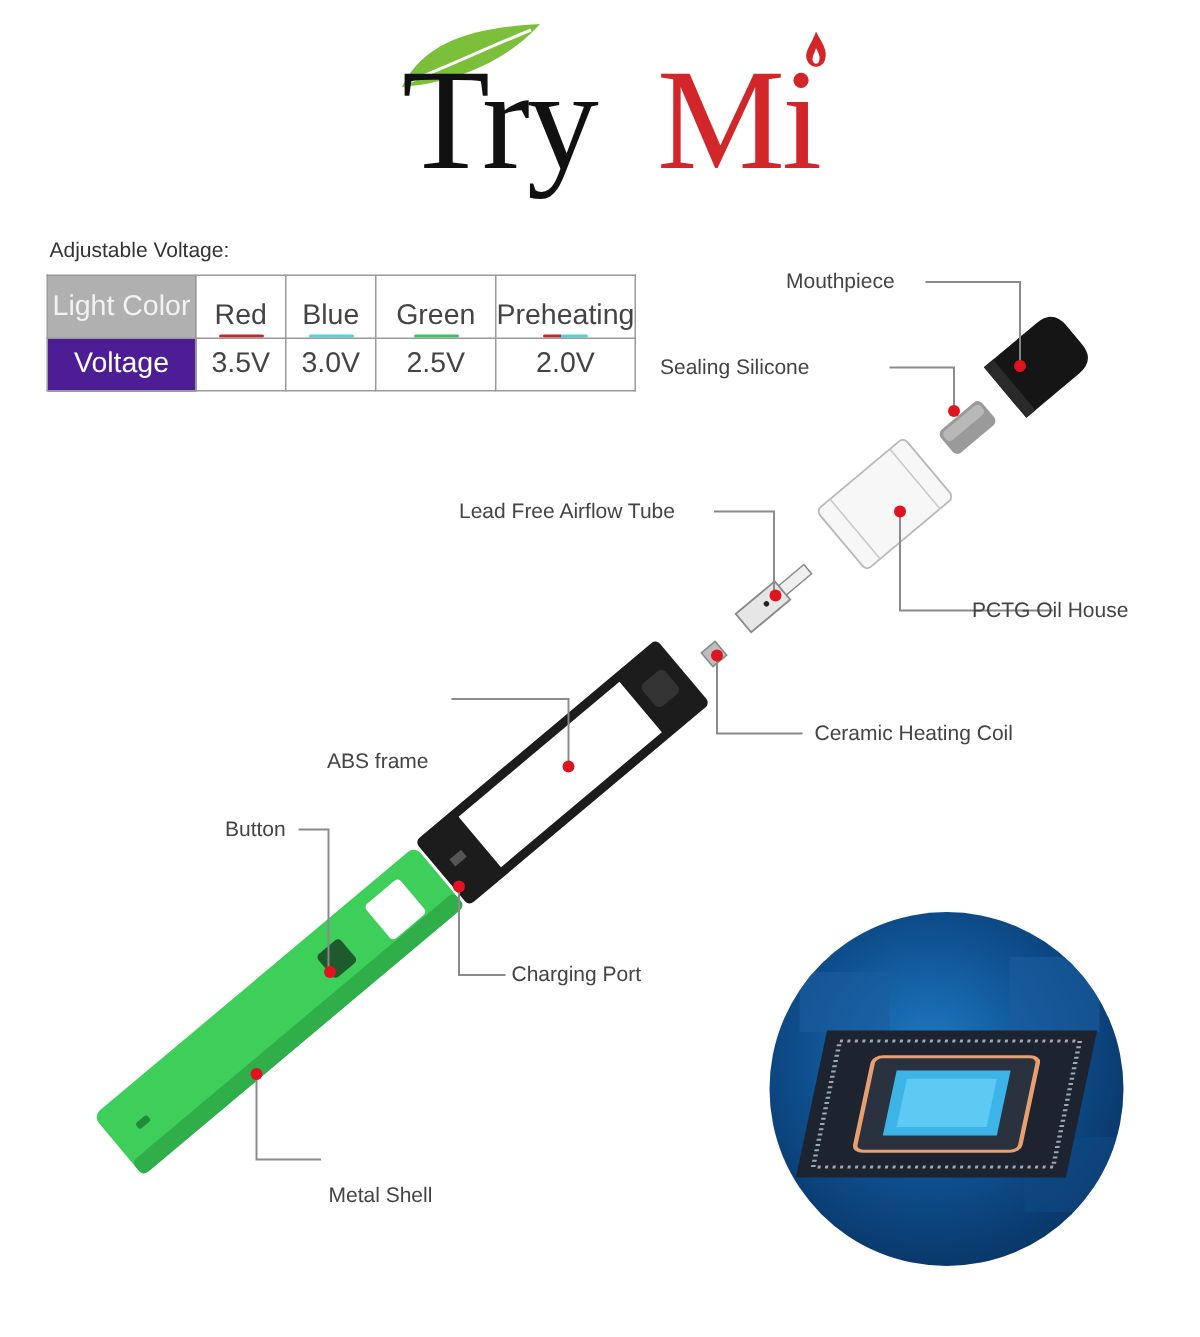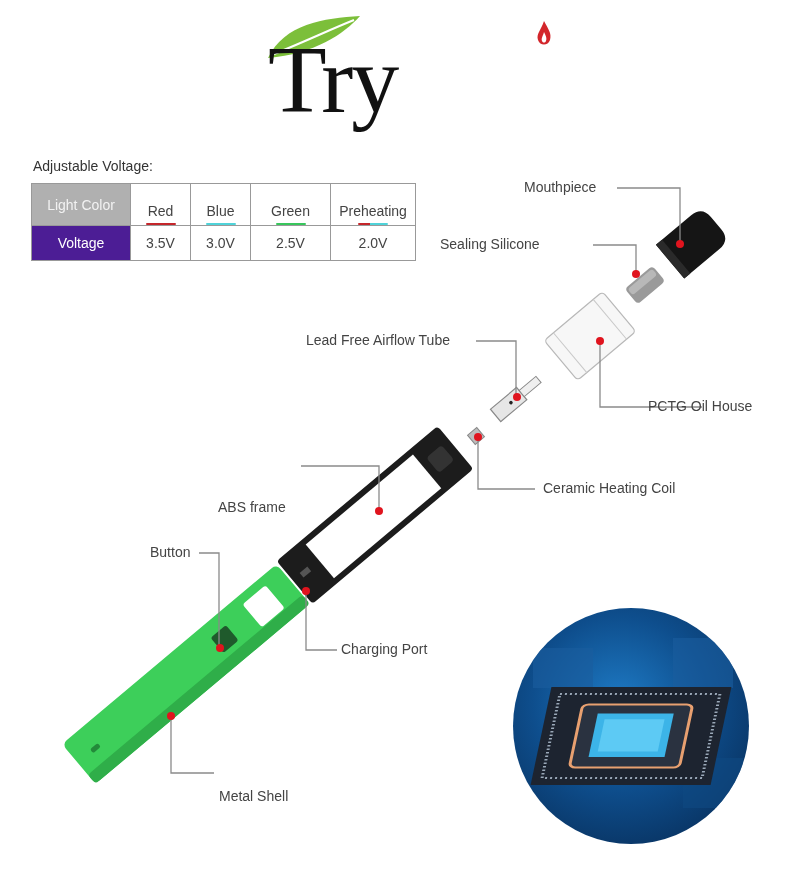--- a/index.html
+++ b/index.html
@@ -6,40 +6,41 @@
   body { width: 800px; height: 891px; position: relative; overflow: hidden;
          font-family: "Liberation Sans", "DejaVu Sans", sans-serif; }
   .logo { position: absolute; left: 250px; top: 14px; width: 320px; height: 120px; }
   .logo-try { position: absolute; left: 18px; top: 18px; font-family: "Liberation Serif", "DejaVu Serif", serif;
               font-size: 96px; color: #111; letter-spacing: -2px; line-height: 1; }
   .logo-mi { position: absolute; left: 188px; top: 18px; font-family: "Liberation Serif", "DejaVu Serif", serif;
              font-size: 96px; color: #d3262b; letter-spacing: -2px; line-height: 1; }
   .leaf { position: absolute; left: 14px; top: 0px; }
   .flame { position: absolute; left: 285px; top: 6px; }
   .vt-title { position: absolute; left: 33px; top: 158px; font-size: 14px; color: #333; }
-  table.vt { position: absolute; left: 31px; top: 183px; border-collapse: collapse; font-size: 14px; }
+  table.vt { position: absolute; left: 31px; top: 183px; border-collapse: collapse; font-size: 19px; }
   table.vt td { border: 1px solid #999; text-align: center; height: 34px; padding: 0; color: #444; }
   table.vt td.hd1 { background: #b0b0b0; color: #f2f2f2; width: 98px; }
   table.vt td.hd2 { background: #4c1d95; color: #ffffff; width: 98px; }
   .colname { display: block; line-height: 18px; margin-top: 18px; }
   .swatch { display: block; height: 2px; width: 30px; margin: 3px auto 0; border-radius: 1px; }
   .lbl { position: absolute; font-size: 14px; color: #444; white-space: nowrap; }
   svg.diagram { position: absolute; left: 0; top: 0; }
   .chip { position: absolute; left: 513px; top: 608px; width: 236px; height: 236px; border-radius: 50%;
           overflow: hidden; background: radial-gradient(circle at 45% 40%, #1e7ac4 0%, #0e4e8d 45%, #06254b 100%); }
 </style>
 </head>
 <body>
 
 <div class="logo">
   <svg class="leaf" width="100" height="50" viewBox="0 0 100 50">
     <path d="M4 44 C 20 10, 60 4, 96 2 C 80 20, 50 40, 4 44 Z" fill="#7cbf3a"></path>
     <path d="M10 40 C 40 28, 65 16, 90 6" stroke="#ffffff" stroke-width="2" fill="none"></path>
   </svg>
   <span class="logo-try">Try</span>
+  <span class="logo-mi">Mi</span>
   <svg class="flame" width="18" height="28" viewBox="0 0 18 28">
     <path d="M9 1 C 13 9, 17 13, 15 20 C 13 26, 5 26, 3 20 C 1 14, 6 10, 9 1 Z" fill="#d3262b"></path>
     <path d="M9 12 C 11 16, 12 18, 11 21 C 10 23, 8 23, 7 21 C 6 18, 8 16, 9 12 Z" fill="#ffffff"></path>
   </svg>
 </div>
 
 <div class="vt-title">Adjustable Voltage:</div>
 <table class="vt">
   <tbody>
       <tr>

